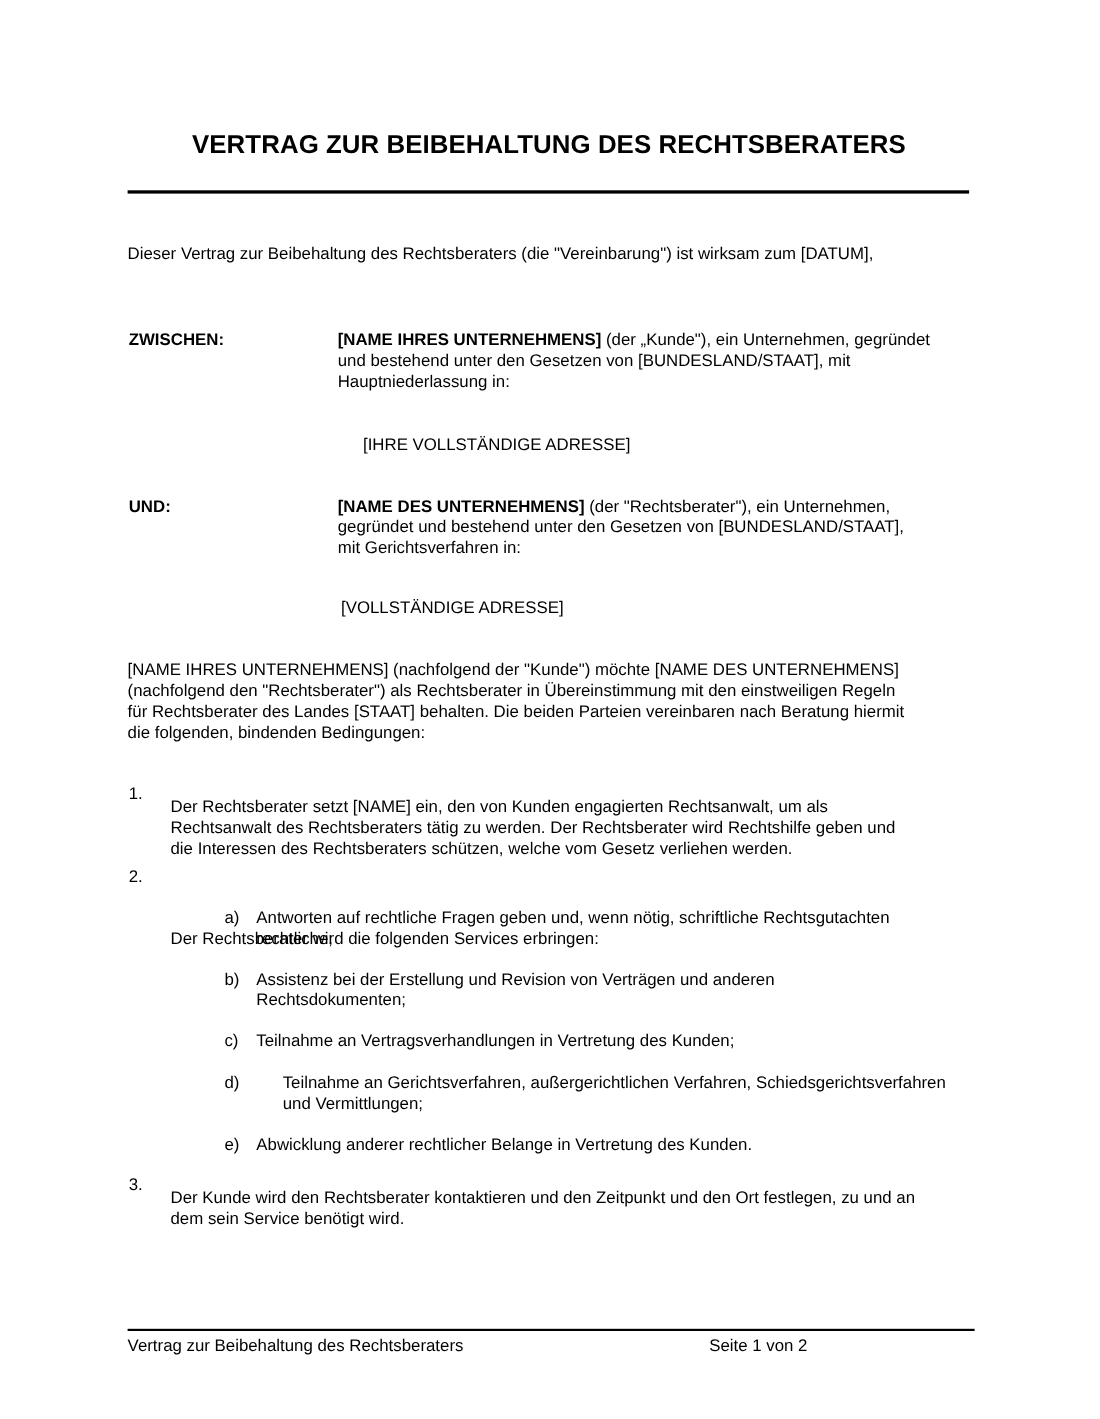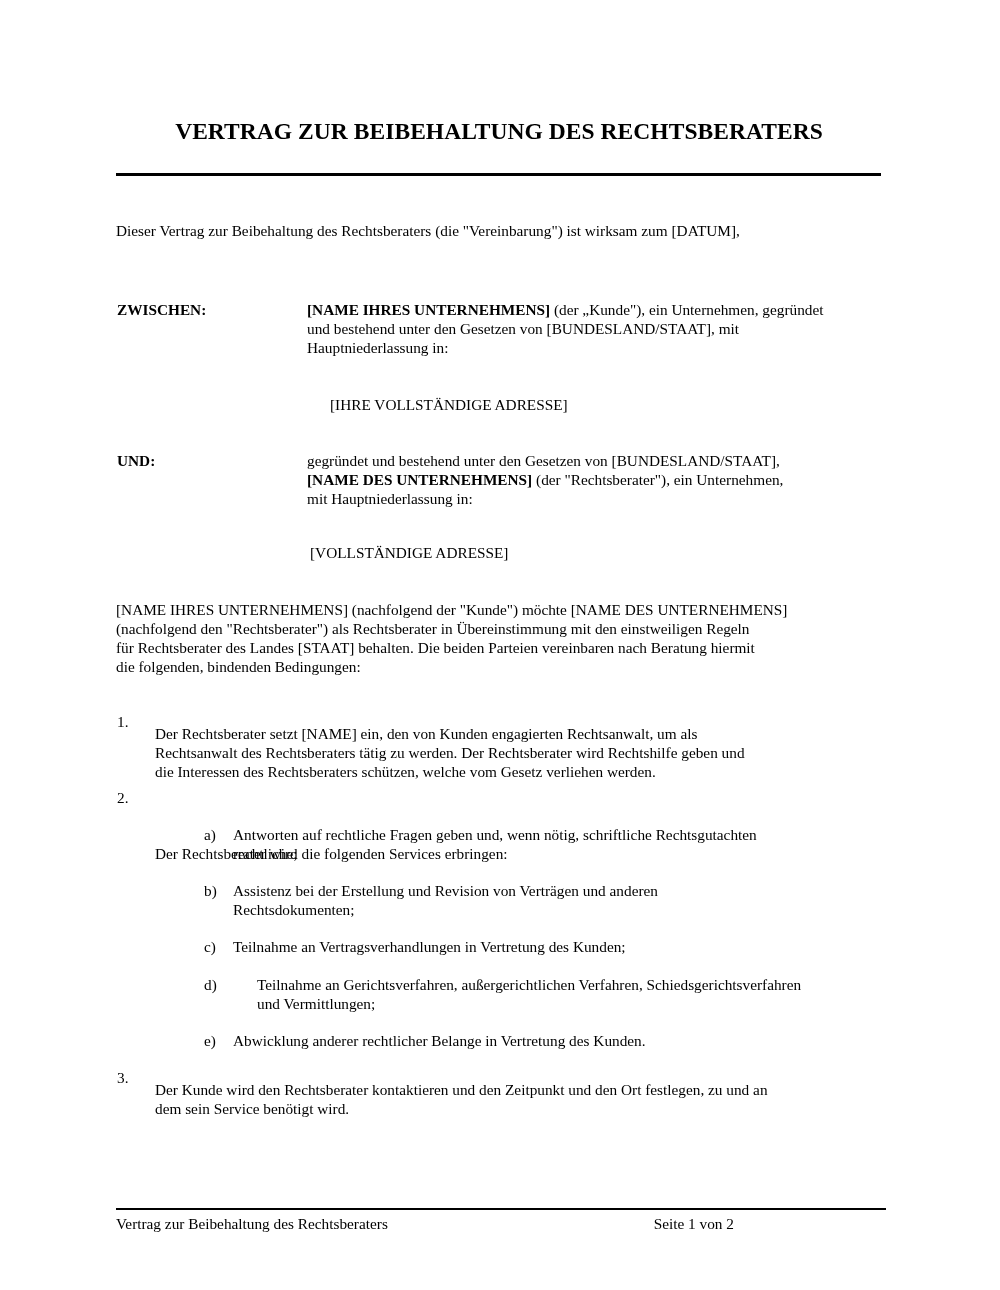--- a/index.html
+++ b/index.html
@@ -15,21 +15,20 @@
       color: #000000;
       font-size: 15.3px;
       line-height: 19px;
       overflow: hidden;
     }
     .page {
       position: absolute;
       left: 0; top: 0;
       width: 852px;
       height: 1290px;
-      font-family: Liberation Serif, serif;
     }
     .title {
       position: absolute;
       left: 116px;
       width: 766px;
       top: 117px;
       text-align: center;
       font-weight: bold;
       font-size: 23.5px;
       line-height: 28px;
@@ -112,23 +111,23 @@
   <div class="abs party-label" style="top:300px;">ZWISCHEN:</div>
   <div class="abs party-text" style="top:300px;">
     <div><b>[NAME IHRES UNTERNEHMENS]</b><span> (der „Kunde"), ein Unternehmen, gegründet</span></div>
     <div>und bestehend unter den Gesetzen von [BUNDESLAND/STAAT], mit</div>
     <div>Hauptniederlassung in:</div>
   </div>
   <div class="abs addr" style="top:395px;margin-left:20px;">[IHRE VOLLSTÄNDIGE ADRESSE]</div>
 
   <div class="abs party-label" style="top:451px;">UND:</div>
   <div class="abs party-text" style="top:451px;">
+    <div><b>[NAME DES UNTERNEHMENS]</b><span> (der "Rechtsberater"), ein Unternehmen,</span></div>
     <div>gegründet und bestehend unter den Gesetzen von [BUNDESLAND/STAAT],</div>
-    <div><b>[NAME DES UNTERNEHMENS]</b><span> (der "Rechtsberater"), ein Unternehmen,</span></div>
-    <div>mit Hauptniederlassung in:</div>
+    <div>mit Gerichtsverfahren in:</div>
   </div>
   <div class="abs addr" style="top:543px;">[VOLLSTÄNDIGE ADRESSE]</div>
 
   <div class="abs recital">
     <div>[NAME IHRES UNTERNEHMENS] (nachfolgend der "Kunde") möchte [NAME DES UNTERNEHMENS]</div>
     <div>(nachfolgend den "Rechtsberater") als Rechtsberater in Übereinstimmung mit den einstweiligen Regeln</div>
     <div>für Rechtsberater des Landes [STAAT] behalten. Die beiden Parteien vereinbaren nach Beratung hiermit</div>
     <div>die folgenden, bindenden Bedingungen:</div>
   </div>
 

